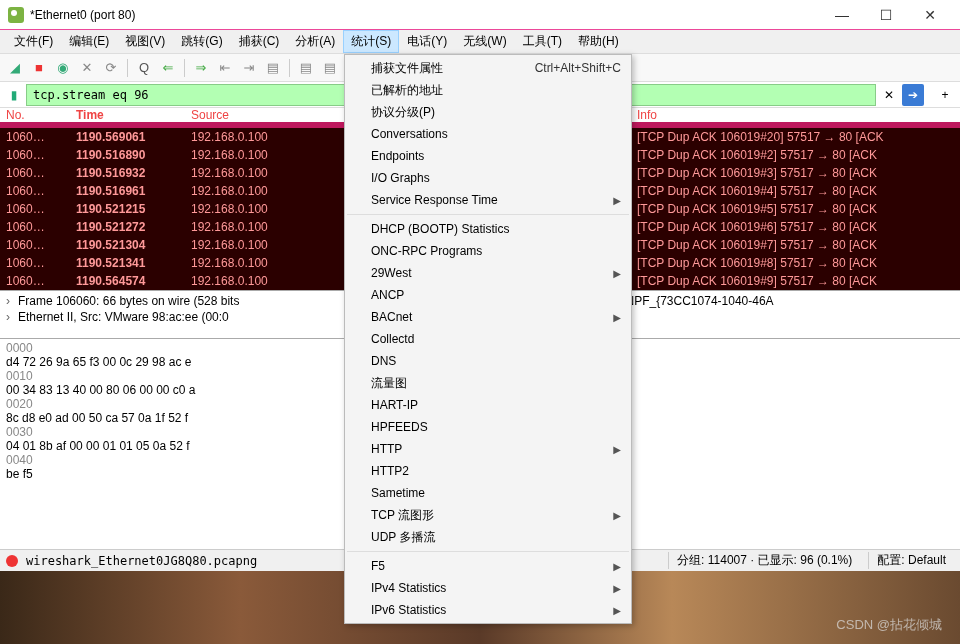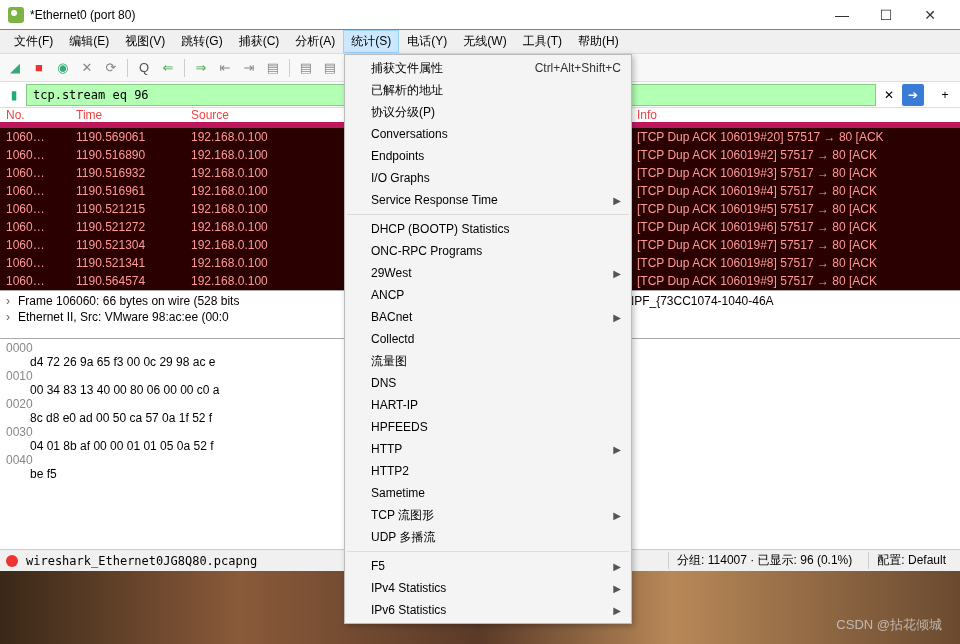--- a/index.html
+++ b/index.html
@@ -17,29 +17,29 @@
 .tbtn { width:22px; height:22px; display:flex; align-items:center; justify-content:center; font-size:13px;}
 .sep { width:1px; height:18px; background:#ccc; margin:0 3px;}
 .filterbar { height:26px; display:flex; align-items:center; padding:2px 4px; border-bottom:1px solid #ddd; gap:2px;}
 .filterbar .fico{width:20px;height:20px;display:flex;align-items:center;justify-content:center;color:#2a7;}
 .filterbar input { flex:1; height:22px; background:#b3ffb3; border:1px solid #8c8; padding:0 6px; font-family:monospace; font-size:12px;}
 .ebtn{width:22px;height:22px;display:flex;align-items:center;justify-content:center;}
 .ebtn.arrow{background:#3a7bd5;color:#fff;border-radius:2px;}
 .packets { background:#2b0000; color:#ff9999; font-family:monospace; font-size:12px; }
 .phead { background:#fff; color:#ef4444; display:flex; border-bottom:6px solid #be185d; height:20px; align-items:center;}
 .phead div, .prow div { padding:1px 6px; white-space:nowrap; overflow:hidden;}
-.c-no{width:70px;} .c-time{width:115px;} .c-src{width:150px;} .c-info{flex:1;}
+.c-no{width:70px;} .c-time{width:115px;font-weight:bold;} .c-src{width:150px;} .c-info{flex:1;}
 .prow { display:flex; height:18px; align-items:center;}
 .details { background:#fff; border-top:1px solid #aaa; padding:2px 0; font-family:monospace; font-size:12px; height:48px; overflow:hidden;}
 .details .line{padding:1px 6px; white-space:nowrap;}
 .details .exp{color:#666;display:inline-block;width:12px;}
 .hexpane { background:#fff; border-top:1px solid #aaa; font-family:monospace; font-size:12px; padding:2px 0; height:96px;}
 .hexpane .hl{display:flex; padding:0 6px;flex-direction:column;}
 .hexpane .off{width:44px;color:#888;}
-.hexpane .hx{letter-spacing:0;margin-left:24px;}
+.hexpane .hx{letter-spacing:0;}
 .statusbar { position:absolute; left:0; right:0; height:22px; background:#f0f0f0; border-top:1px solid #ccc; display:flex; align-items:center; padding:0 6px; gap:8px; bottom:73px;}
 .statusbar .dot{width:12px;height:12px;border-radius:50%;background:#e33;}
 .statusbar .fn{flex:1;font-family:monospace;}
 .statusbar .seg{border-left:1px solid #ccc;padding:0 8px;}
 .bgstrip{position:absolute;left:0;right:0;bottom:0;height:73px;background:linear-gradient(90deg,#3a2818 0%,#8a5a3a 25%,#5a3a28 50%,#b88858 70%,#6a4a30 100%);}
 .watermark{position:absolute;right:18px;bottom:10px;color:#ddd;font-size:13px;opacity:.7;}
 .dropdown { position:absolute; left:344px; top:54px; width:288px; background:#f4f4f4; border:1px solid #bbb; box-shadow:2px 2px 6px rgba(0,0,0,.25); z-index:50; padding:2px 0;}
 .dropdown .di { height:22px; display:flex; align-items:center; padding:0 28px 0 26px; position:relative;}
 .dropdown .di .sub{position:absolute;right:10px;color:#555;font-size:10px;}
 .dropdown .di .sc{position:absolute;right:10px;color:#333;}
@@ -228,22 +228,22 @@
     <div class="di">Endpoints</div>
     <div class="di">I/O Graphs</div>
     <div class="di">Service Response Time<span class="sub">▶</span></div>
     <div class="dsep"></div>
     <div class="di">DHCP (BOOTP) Statistics</div>
     <div class="di">ONC-RPC Programs</div>
     <div class="di">29West<span class="sub">▶</span></div>
     <div class="di">ANCP</div>
     <div class="di">BACnet<span class="sub">▶</span></div>
     <div class="di">Collectd</div>
+    <div class="di">DNS</div>
     <div class="di">流量图</div>
-    <div class="di">DNS</div>
     <div class="di">HART-IP</div>
     <div class="di">HPFEEDS</div>
     <div class="di">HTTP<span class="sub">▶</span></div>
     <div class="di">HTTP2</div>
     <div class="di">Sametime</div>
     <div class="di">TCP 流图形<span class="sub">▶</span></div>
     <div class="di">UDP 多播流</div>
     <div class="dsep"></div>
     <div class="di">F5<span class="sub">▶</span></div>
     <div class="di">IPv4 Statistics<span class="sub">▶</span></div>

